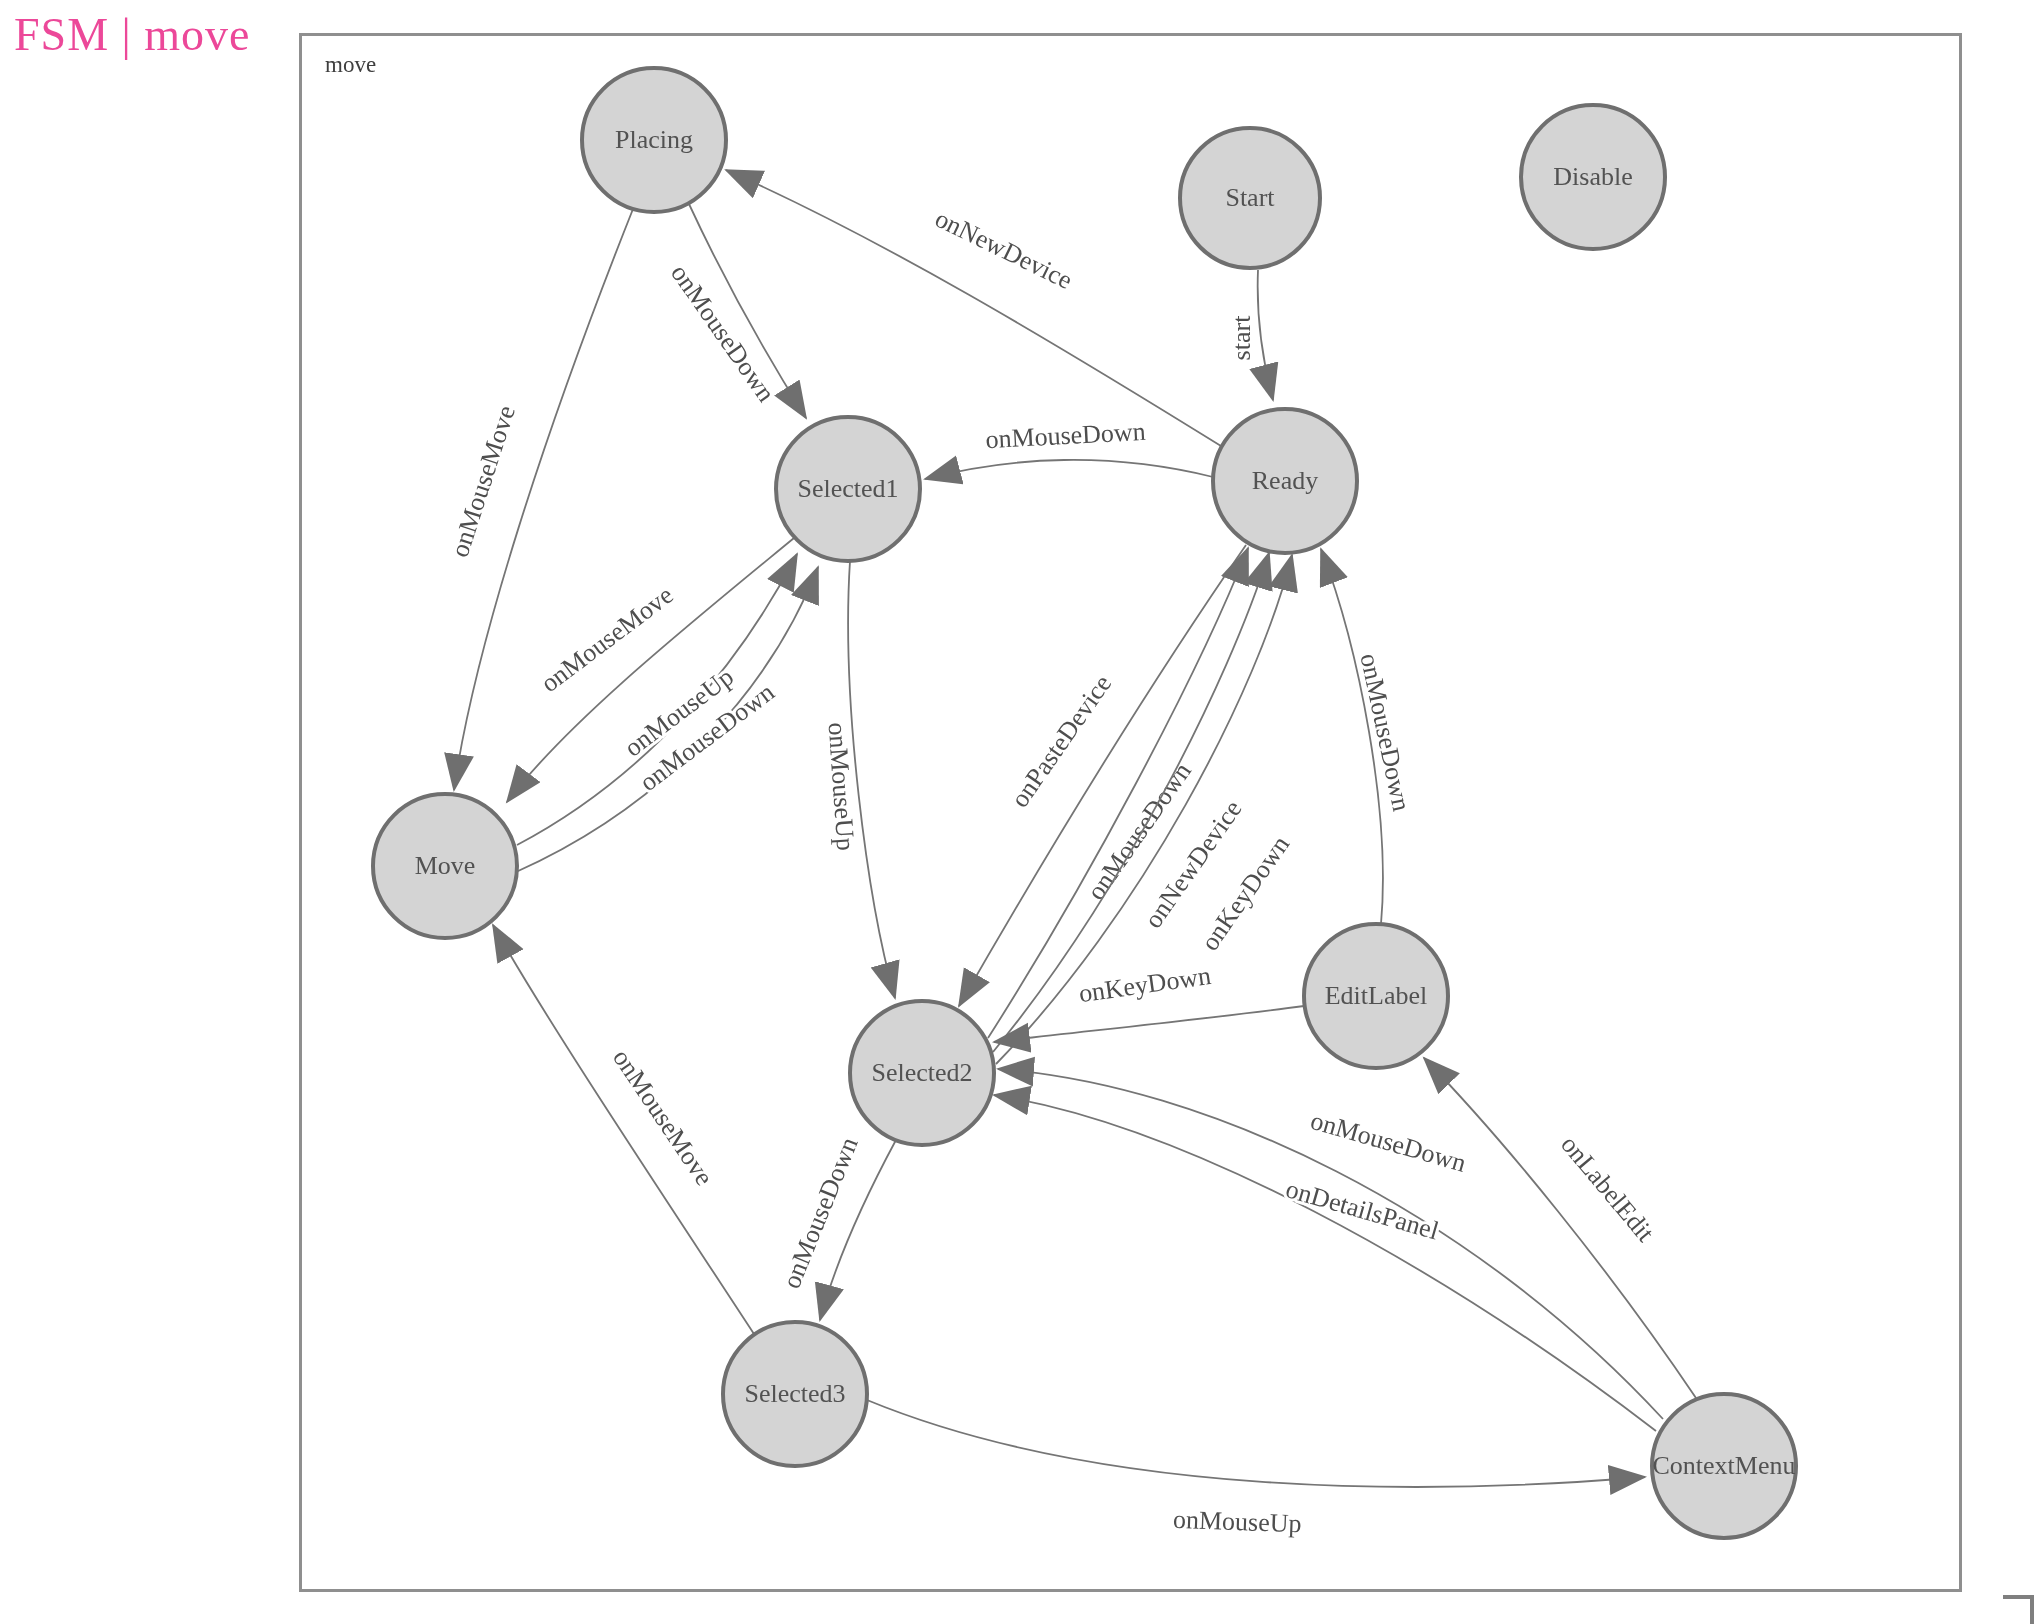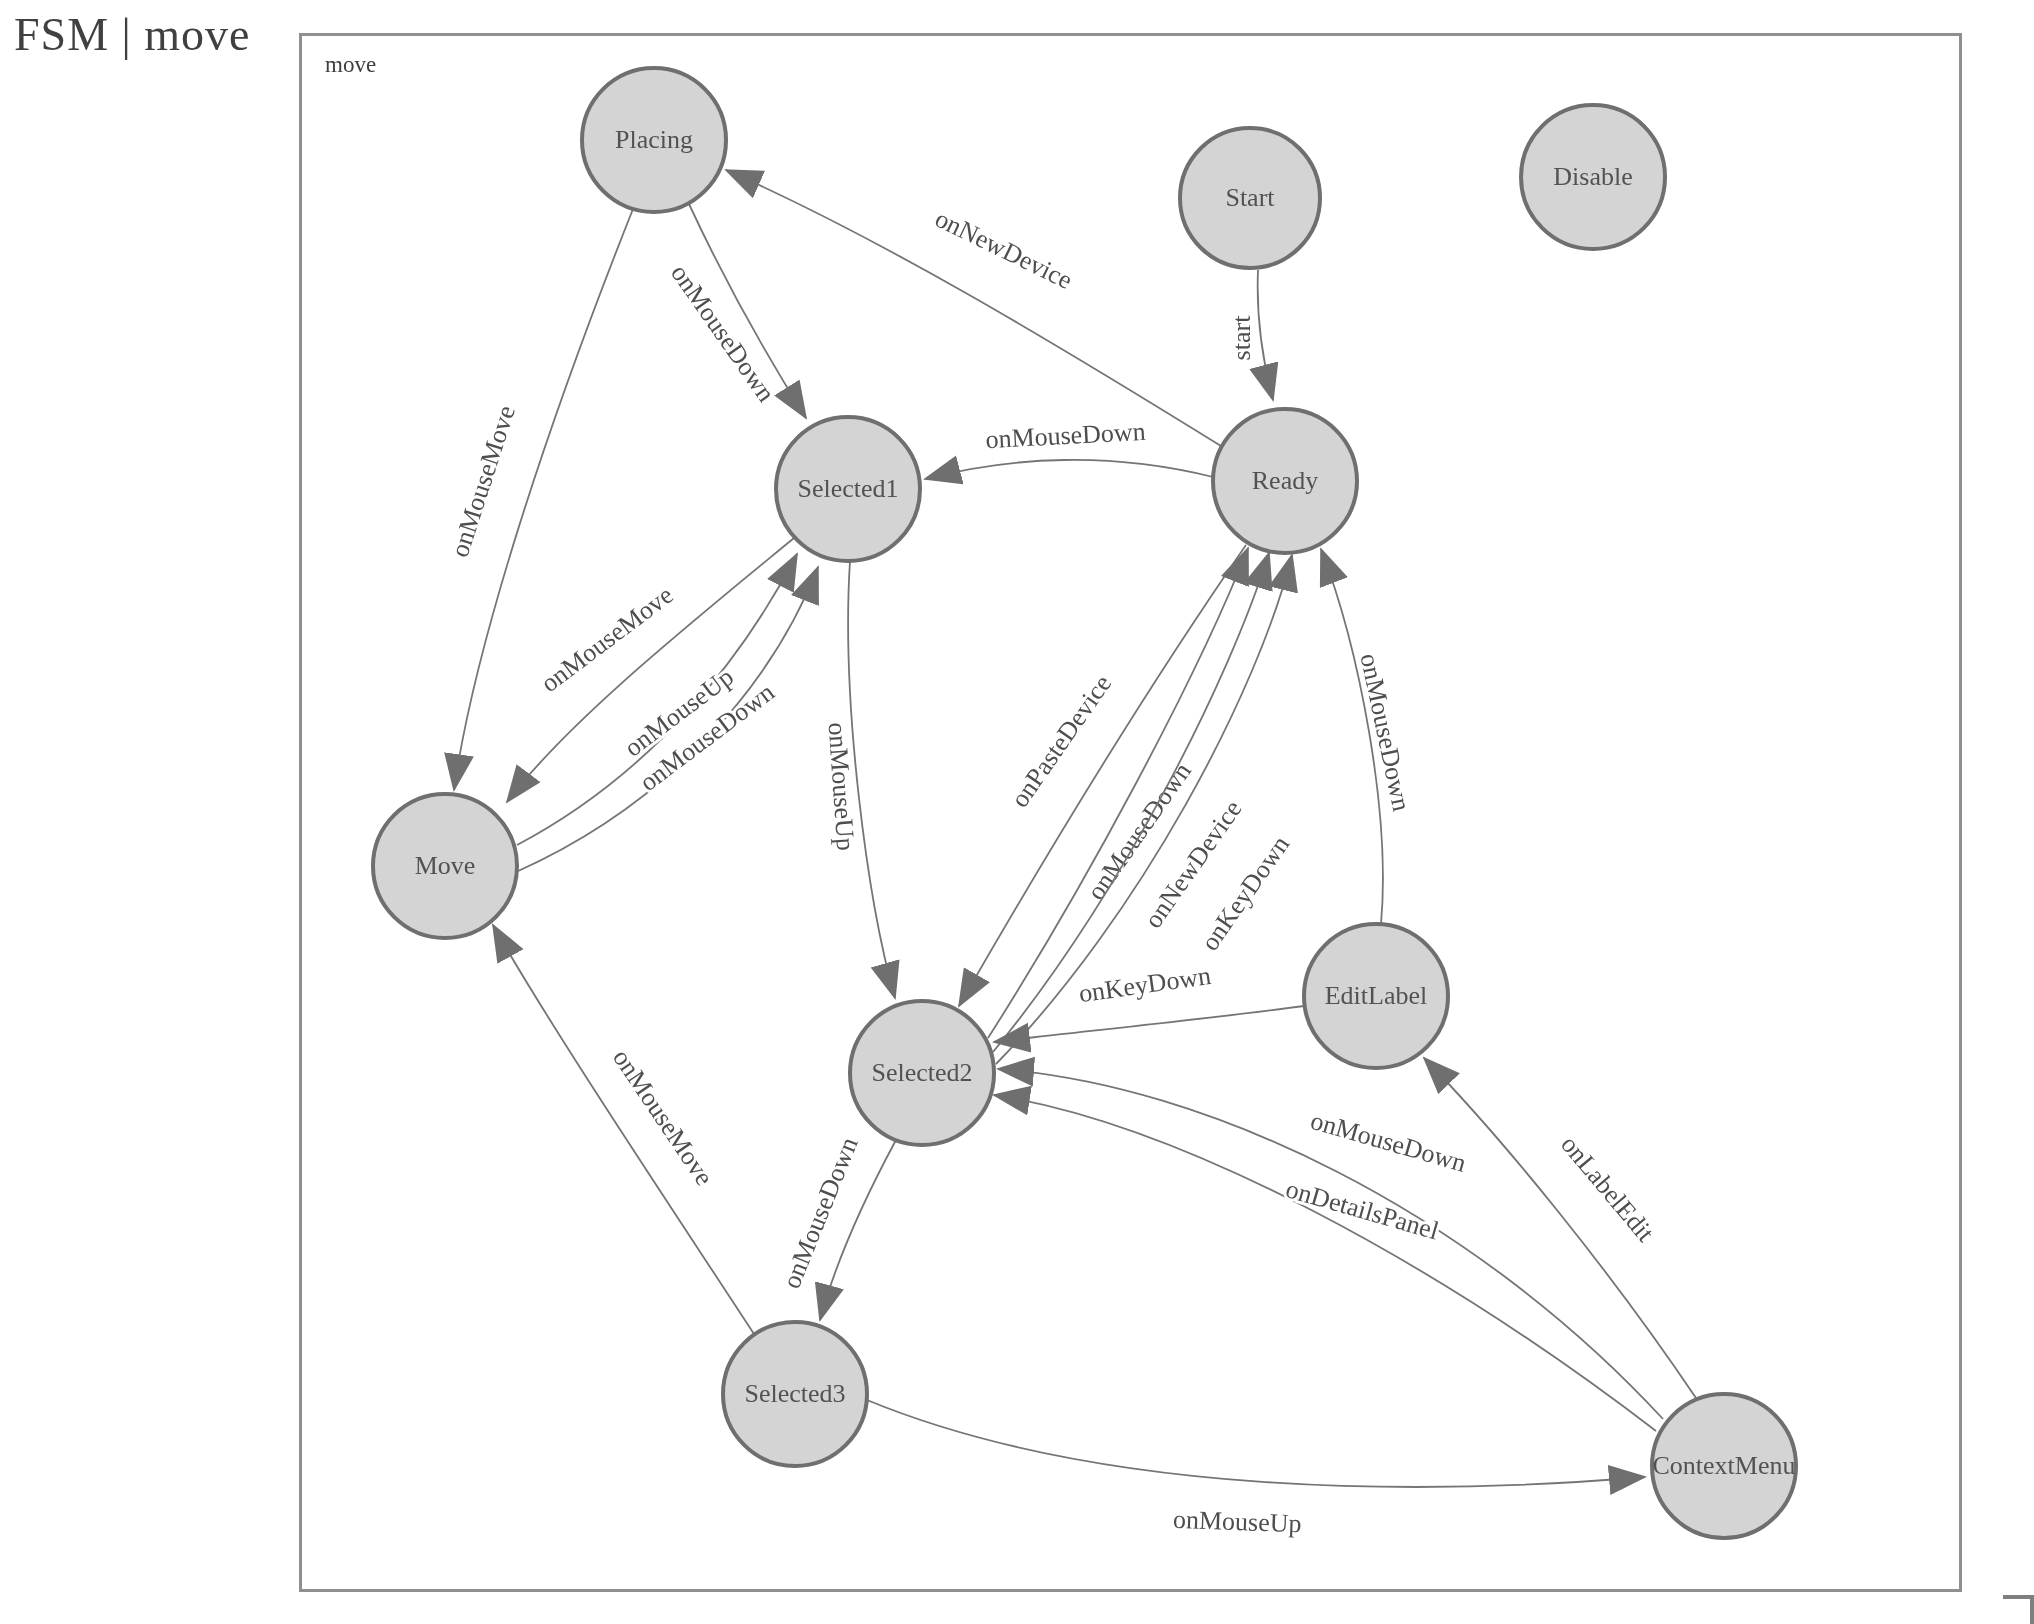--- a/index.html
+++ b/index.html
@@ -1,18 +1,18 @@
 <!DOCTYPE html>
 <html><head>
 <meta charset="utf-8">
 <style>
   html,body{margin:0;padding:0;background:#ffffff;width:2034px;height:1624px;overflow:hidden;
             font-family:"Liberation Serif","DejaVu Serif",serif;}
   #page{position:relative;width:2034px;height:1624px;background:#fff;}
-  #page-title{position:absolute;left:14px;top:8px;font-size:46px;color:#404040;letter-spacing:1px;}
+  #page-title{position:absolute;left:14px;top:8px;font-size:46px;color:#ec4899;letter-spacing:1px;}
   #fsm-canvas{position:absolute;left:299px;top:33px;width:1663px;height:1559px;
               border:3px solid #8f8f8f;box-sizing:border-box;background:#fff;}
   #diagram-svg{position:absolute;left:0;top:0;}
   .edge-path{fill:none;stroke:#757575;stroke-width:1.8px;}
   .edge-label{font-size:26px;fill:#4e4e4e;text-anchor:middle;
               paint-order:stroke;stroke:#ffffff;stroke-width:6px;stroke-linejoin:round;}
   .node-circle{fill:#d4d4d4;stroke:#6f6f6f;stroke-width:4px;}
   .node-label{font-size:26px;fill:#525252;text-anchor:middle;dominant-baseline:middle;}
   #canvas-label{font-size:23px;fill:#3f3f3f;}
   #secondary-box-corner{position:absolute;left:2003px;top:1595px;width:27px;height:26px;

